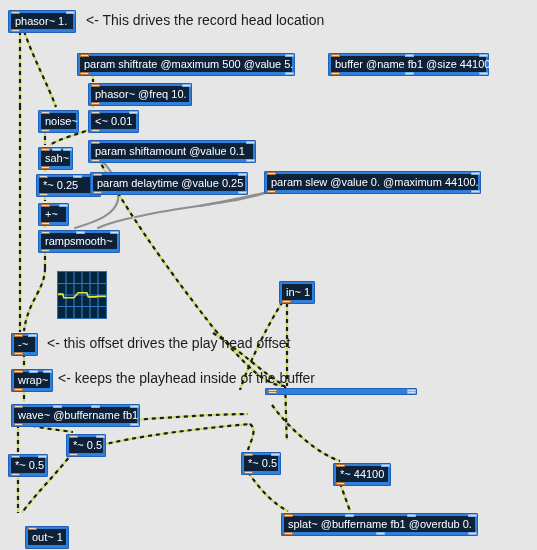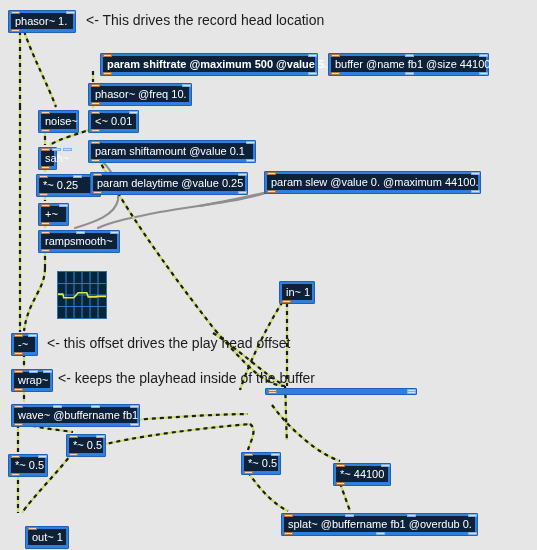--- a/index.html
+++ b/index.html
@@ -147,21 +147,21 @@
       </g>
   </svg>
 
   <div id="objects-layer">
       <div class="obj" style="left: 8px; top: 10px; width: 68px;">
         <div class="body">phasor~ 1.</div>
         <div class="nub in hot" style="left: 2px;"></div>
         <div class="nub in" style="left: 57px;"></div>
         <div class="nub out hot" style="left: 2px;"></div>
       </div>
-      <div class="obj" style="left: 100px; top: 53px; width: 218px; font-weight: bold;">
+      <div class="obj" style="left: 77px; top: 53px; width: 218px;">
         <div class="body">param shiftrate @maximum 500 @value 5.</div>
         <div class="nub in hot" style="left: 2px;"></div>
         <div class="nub in" style="left: 207px;"></div>
         <div class="nub out hot" style="left: 2px;"></div>
         <div class="nub out" style="left: 207px;"></div>
       </div>
       <div class="obj" style="left: 328px; top: 53px; width: 161px;">
         <div class="body">buffer @name fb1 @size 44100</div>
         <div class="nub in hot" style="left: 2px;"></div>
         <div class="nub in" style="left: 76px;"></div>
@@ -180,21 +180,21 @@
         <div class="body">noise~</div>
         <div class="nub in hot" style="left: 2px;"></div>
         <div class="nub out hot" style="left: 2px;"></div>
       </div>
       <div class="obj" style="left: 88px; top: 110px; width: 51px;">
         <div class="body">&lt;~ 0.01</div>
         <div class="nub in hot" style="left: 2px;"></div>
         <div class="nub in" style="left: 40px;"></div>
         <div class="nub out hot" style="left: 2px;"></div>
       </div>
-      <div class="obj" style="left: 38px; top: 147px; width: 19px;">
+      <div class="obj" style="left: 38px; top: 147px; width: 35px;">
         <div class="body">sah~</div>
         <div class="nub in hot" style="left: 2px;"></div>
         <div class="nub in" style="left: 13px;"></div>
         <div class="nub in" style="left: 24px;"></div>
         <div class="nub out hot" style="left: 2px;"></div>
       </div>
       <div class="obj" style="left: 88px; top: 140px; width: 168px;">
         <div class="body">param shiftamount @value 0.1</div>
         <div class="nub in hot" style="left: 2px;"></div>
         <div class="nub in" style="left: 157px;"></div>

